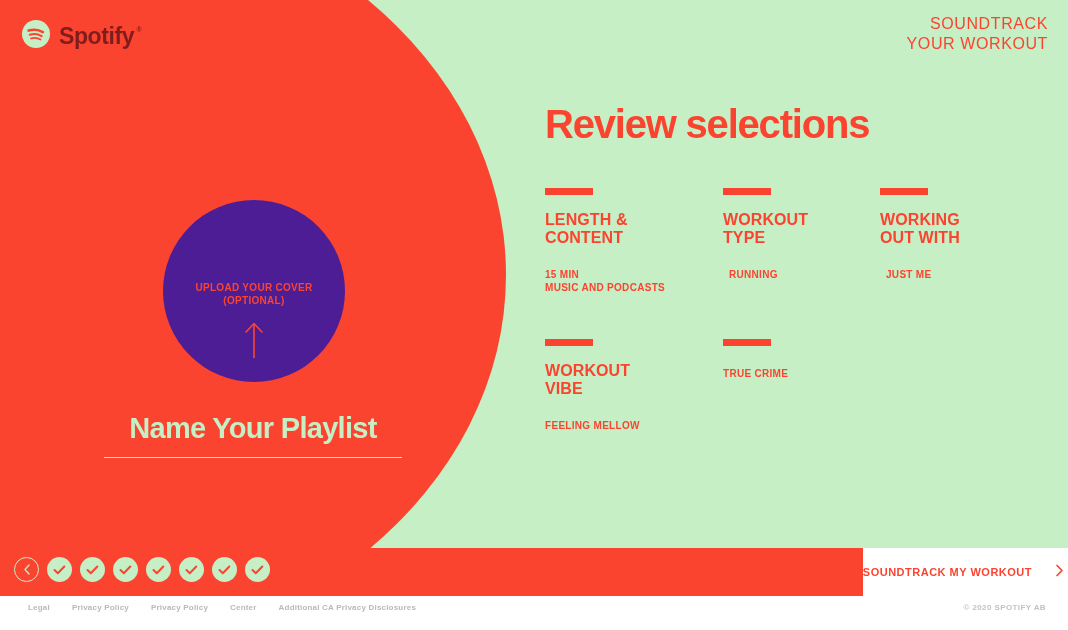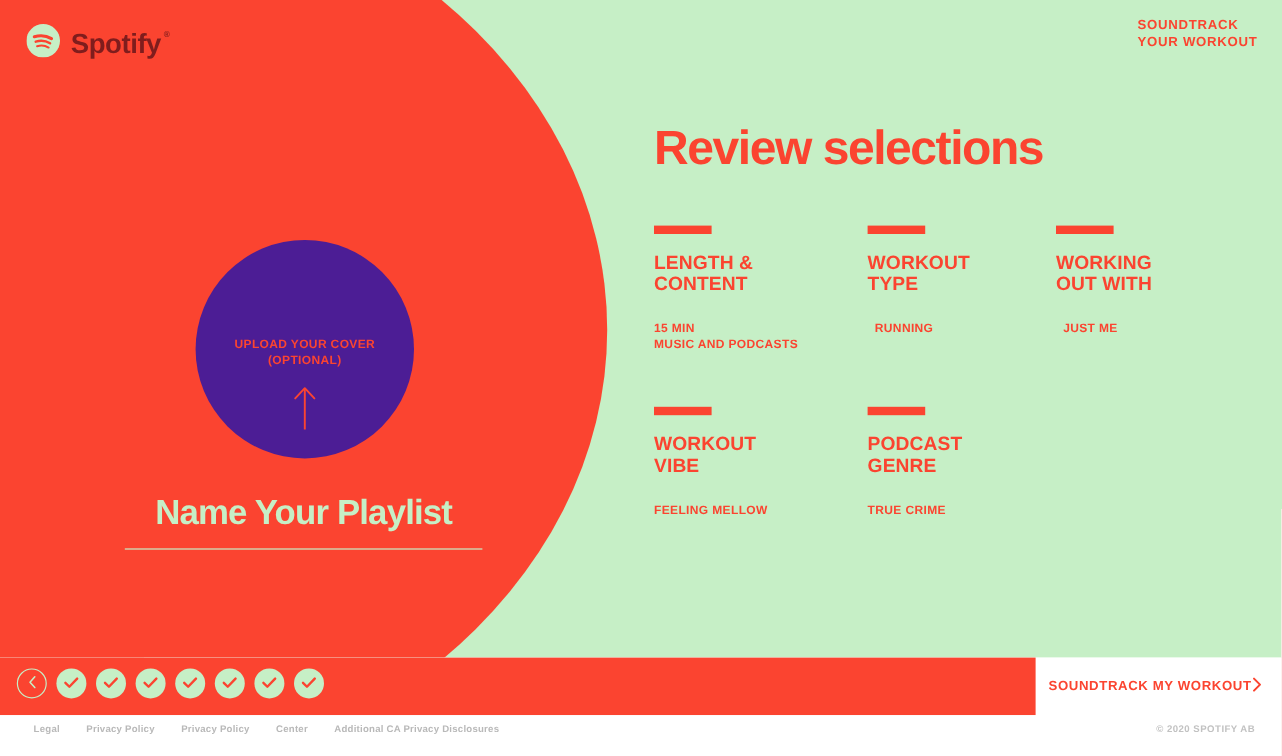--- a/index.html
+++ b/index.html
@@ -73,23 +73,24 @@
     top: 1px;
     right: -7px;
     font-size: 7px;
     font-weight: bold;
   }
 
   .tagline {
     position: absolute;
     right: 20px;
     top: 14px;
-    color: #fb4430;
-    font-size: 11px;
-    font-weight: bold;
+    text-align: right;
+    color: #fb4430;
+    font-size: 16px;
+    font-weight: normal;
     letter-spacing: 0.6px;
     line-height: 1.28;
   }
 
   
   .left-panel {
     position: absolute;
     left: 0; top: 0;
     width: 508px;
     height: 548px;
@@ -256,26 +257,26 @@
     height: 25px;
     border-radius: 50%;
     background: #c6efc6;
     display: flex;
     align-items: center;
     justify-content: center;
     cursor: pointer;
   }
   .cta {
     position: absolute;
-    right: 16px;
+    right: 4px;
     top: 0;
     height: 48px;
     display: flex;
     align-items: center;
-    gap: 0;
+    gap: 23px;
     cursor: pointer;
     background: transparent;
     border: none;
     padding: 0;
   }
   .cta-label {
     color: #fb4430;
     font-size: 11px;
     font-weight: bold;
     letter-spacing: 0.5px;
@@ -393,22 +394,20 @@
         <div class="review-card">
           <div class="review-rule"></div>
           <div class="review-label">WORKOUT
 VIBE</div>
           <div class="review-value">FEELING MELLOW</div>
         </div>
 
 
         <div class="review-card">
           <div class="review-rule"></div>
-          <div class="review-label">PODCAST
-GENRE</div>
           <div class="review-value">TRUE CRIME</div>
         </div>
 
       </div>
     </div>
   </div>
 
   <div class="bottom-bar">
     <div class="bottom-bar-red"></div>
 

